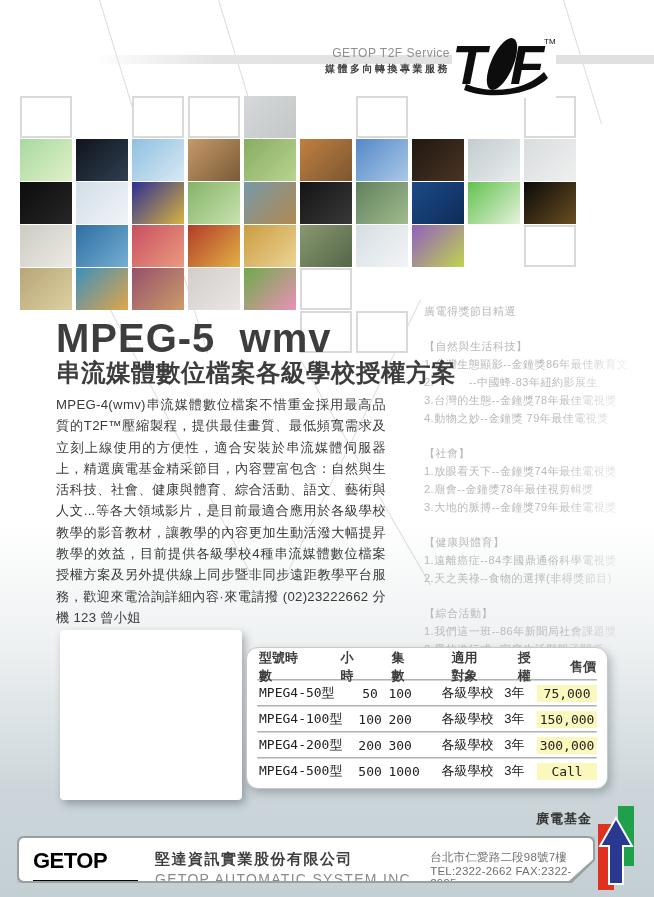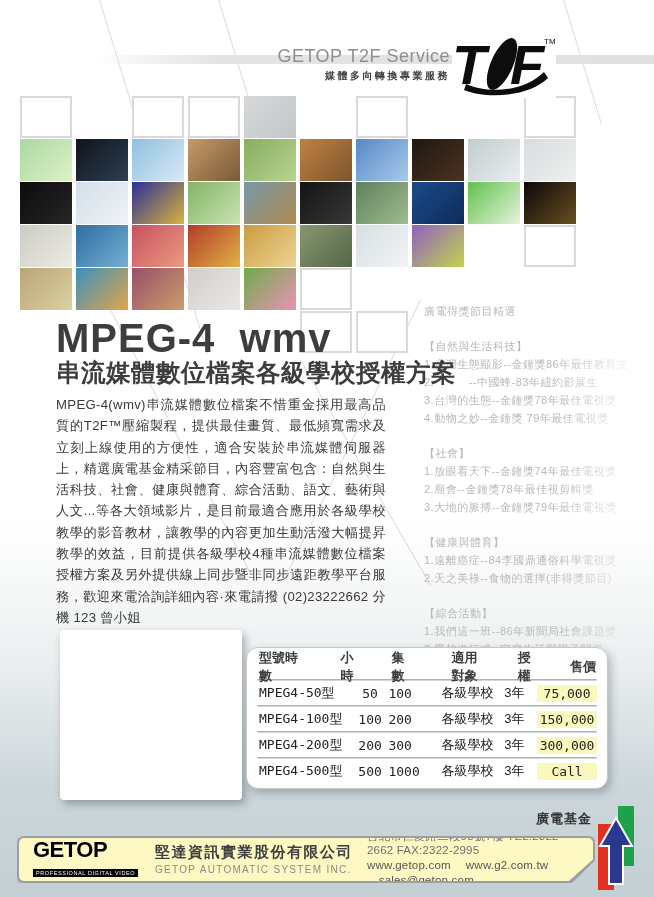--- a/index.html
+++ b/index.html
@@ -5,21 +5,21 @@
   html,body{margin:0;padding:0;}
   body{font-family:"Liberation Sans",sans-serif;background:#9aa5a8;}
   .page{position:relative;width:654px;height:897px;margin:0 auto;overflow:hidden;
         background:linear-gradient(180deg,#ffffff 0%,#ffffff 58%,#eef1f2 72%,#ccd6da 88%,#c4cfd4 100%);}
   .diag{position:absolute;width:1px;background:rgba(130,130,130,.28);transform-origin:top center;z-index:1;}
 
   
   .hdr-band{position:absolute;left:92px;top:55px;width:562px;height:9px;z-index:2;
             background:linear-gradient(90deg,rgba(228,228,228,0),#e4e4e4 22%,#e0e0e0 100%);}
   .hdr-text{position:absolute;left:170px;top:46px;width:280px;text-align:right;z-index:3;}
-  .hdr-text .l1{font-size:18px;color:#8f8f8f;letter-spacing:.5px;}
+  .hdr-text .l1{font-size:12px;color:#8f8f8f;letter-spacing:.5px;}
   .hdr-text .l2{font-size:10px;color:#3f3f3f;font-weight:bold;letter-spacing:2.5px;margin-top:2px;}
   .t2f{position:absolute;left:452px;top:34px;width:104px;height:64px;background:#fff;z-index:3;}
 
   
   .thumb{position:absolute;z-index:2;}
   .thumb.box{background:#fff;border:2px solid #d9d9d9;box-sizing:border-box;}
 
   
   .title-block{position:absolute;left:56px;top:318px;z-index:5;color:#3d3d3d;}
   .title-block h1{margin:0;font-size:40px;font-weight:bold;letter-spacing:1px;white-space:pre;line-height:1.0;}
@@ -55,29 +55,29 @@
   .c-lic{width:34px;}
   .c-price{width:62px;text-align:center;}
   .mono{font-family:"DejaVu Sans Mono",monospace;}
   .price-val{display:block;background:#fbf8bd;padding:1px 0;}
 
   
   .fund-label{position:absolute;left:536px;top:810px;z-index:5;font-size:13px;font-weight:bold;color:#333;letter-spacing:1px;}
   .footer-outer{position:absolute;left:17px;top:836px;width:578px;height:47px;background:#98a0a2;
                 border-radius:7px;z-index:5;clip-path:polygon(0 0,100% 0,100% 52%,96% 100%,0 100%);
                 filter:drop-shadow(2px 3px 4px rgba(60,70,75,.4));}
-  .footer-inner{position:absolute;left:2px;top:2px;right:2px;bottom:2px;background:#fef9c3;border-radius:5px;
+  .footer-inner{position:absolute;left:2px;top:2px;right:2px;bottom:2px;background:#ffffff;border-radius:5px;
                 clip-path:polygon(0 0,100% 0,100% 50%,95.8% 100%,0 100%);
-                display:flex;align-items:center;padding:0 8px 2px 14px;box-sizing:border-box;}
+                display:flex;padding:12px 8px 2px 14px;box-sizing:border-box;}
   .getop-logo{width:122px;flex:0 0 auto;}
   .getop-word{font-size:22px;font-weight:900;color:#000;letter-spacing:-.5px;line-height:1;}
   .getop-bar{background:#000;color:#fff;font-size:5.5px;letter-spacing:.6px;padding:1px 3px;display:inline-block;margin-top:1px;}
   .company{flex:0 0 auto;margin-right:14px;}
   .company .zh{font-size:15px;font-weight:bold;color:#3f3f3f;letter-spacing:1.5px;}
-  .company .en{font-size:10px;color:#8a8a8a;letter-spacing:1.3px;margin-top:2px;}
+  .company .en{font-size:14px;color:#8a8a8a;letter-spacing:1.3px;margin-top:2px;}
   .contact{flex:1 1 auto;}
   .contact .adr{font-size:11.5px;color:#6f6f6f;letter-spacing:.2px;}
   .contact .urls{font-size:11.5px;color:#555;margin-top:2px;letter-spacing:.2px;}
 
   .rgb-logo{position:absolute;left:594px;top:806px;width:46px;height:86px;z-index:6;}
   .rgb-green{position:absolute;left:24px;top:0;width:16px;height:60px;background:#1fa04a;}
   .rgb-red{position:absolute;left:4px;top:18px;width:16px;height:66px;background:#e03020;}
   .rgb-arrow{position:absolute;left:0;top:10px;}
 </style>
 </head>
@@ -149,21 +149,21 @@
       <div class="thumb" style="left: 76px; top: 268px; width: 52px; height: 42px; background: linear-gradient(135deg, rgb(60, 144, 188) 0%, rgb(224, 166, 72) 100%);"></div>
       <div class="thumb" style="left: 132px; top: 268px; width: 52px; height: 42px; background: linear-gradient(135deg, rgb(150, 80, 108) 0%, rgb(204, 156, 106) 100%);"></div>
       <div class="thumb" style="left: 188px; top: 268px; width: 52px; height: 42px; background: linear-gradient(135deg, rgb(210, 206, 203) 0%, rgb(234, 230, 227) 100%);"></div>
       <div class="thumb" style="left: 244px; top: 268px; width: 52px; height: 42px; background: linear-gradient(135deg, rgb(110, 170, 76) 0%, rgb(234, 147, 180) 100%);"></div>
       <div class="thumb box" style="left: 300px; top: 268px; width: 52px; height: 42px;"></div>
       <div class="thumb box" style="left: 300px; top: 311px; width: 52px; height: 42px;"></div>
       <div class="thumb box" style="left: 356px; top: 311px; width: 52px; height: 42px;"></div>
     </div>
 
   <div class="title-block">
-    <h1>MPEG-4  wmv</h1>
+    <h1>MPEG-5  wmv</h1>
     <h2>串流媒體數位檔案各級學校授權方案</h2>
   </div>
 
   <div class="body-text">MPEG-4(wmv)串流媒體數位檔案不惜重金採用最高品質的T2F™壓縮製程，提供最佳畫質、最低頻寬需求及立刻上線使用的方便性，適合安裝於串流媒體伺服器上，精選廣電基金精采節目，內容豐富包含：自然與生活科技、社會、健康與體育、綜合活動、語文、藝術與人文...等各大領域影片，是目前最適合應用於各級學校教學的影音教材，讓教學的內容更加生動活潑大幅提昇教學的效益，目前提供各級學校4種串流媒體數位檔案授權方案及另外提供線上同步暨非同步遠距教學平台服務，歡迎來電洽詢詳細內容·來電請撥 (02)23222662 分機 123 曾小姐</div>
 
   <div class="awards">
     <div class="aw-title">廣電得獎節目精選</div>
   <div class="aw-heading">【自然與生活科技】</div>
       <div class="aw-item">1.台灣生態顯影--金鐘獎86年最佳教育文</div>
       <div class="aw-item">2.　　　--中國蜂-83年紐約影展生</div>

